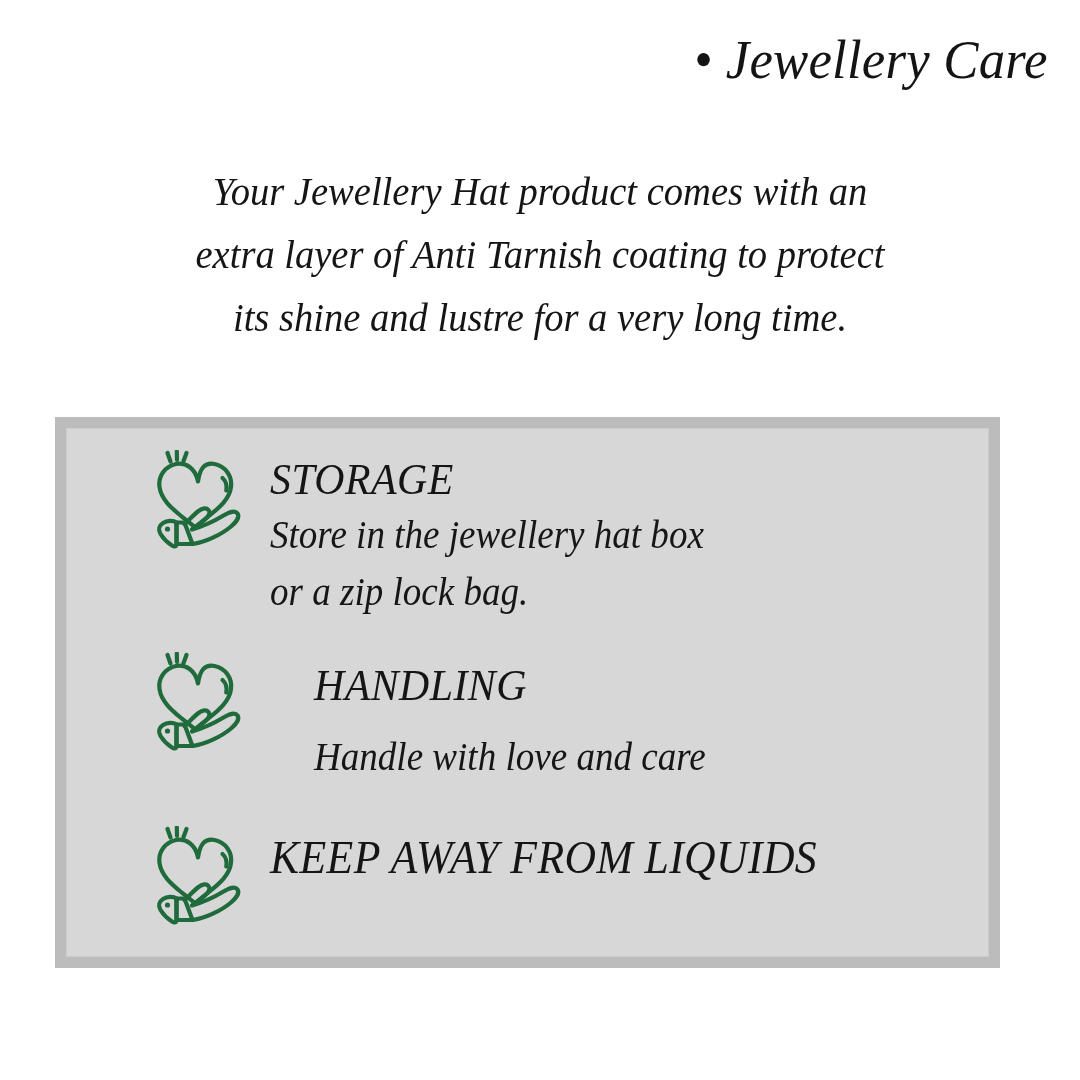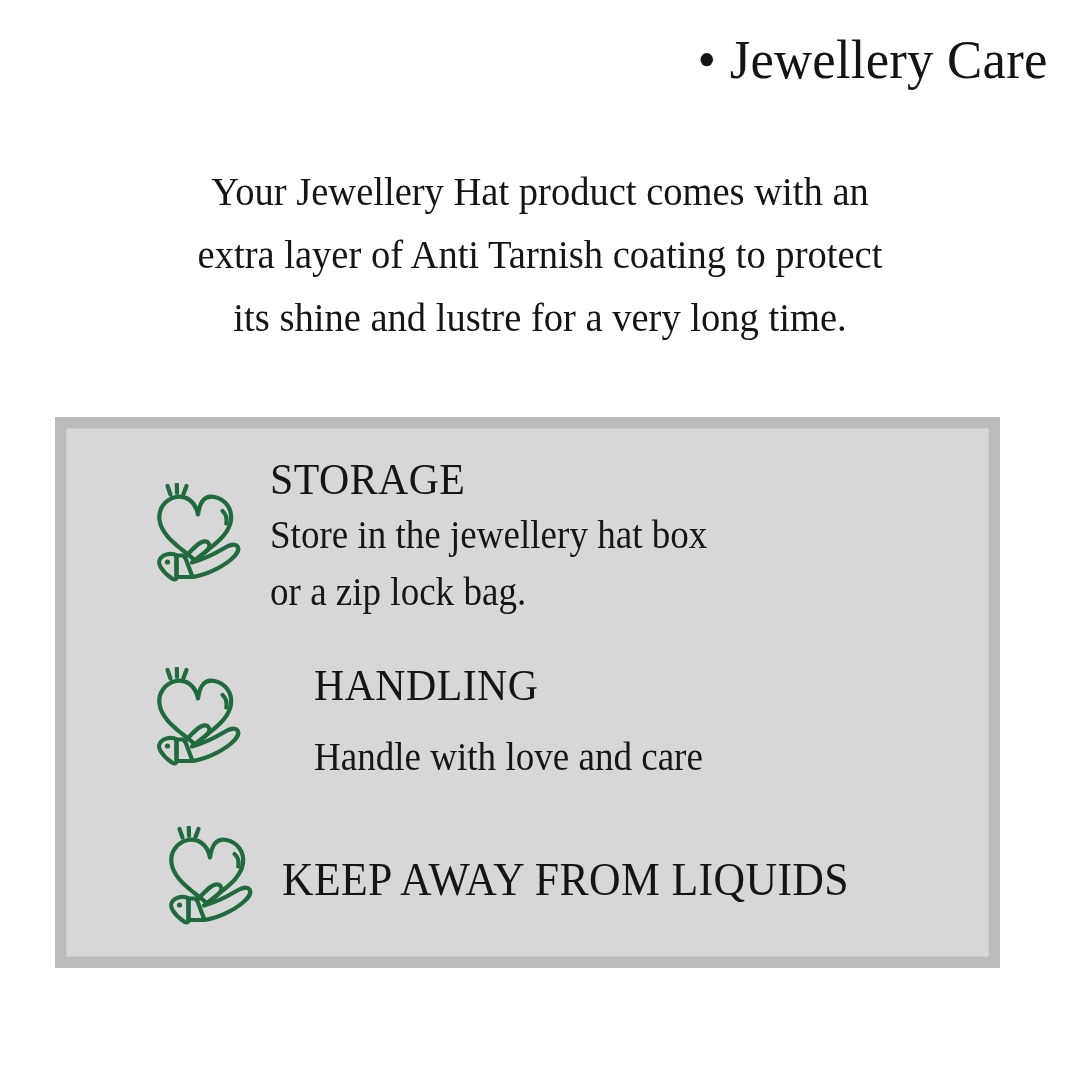--- a/index.html
+++ b/index.html
@@ -12,20 +12,21 @@
     background: #ffffff;
     font-family: "Liberation Serif", "DejaVu Serif", serif;
     overflow: hidden;
   }
 
   .page {
     position: relative;
     width: 1004px;
     height: 1080px;
     background: #ffffff;
+    font-style: italic;
   }
 
   
   .title-row {
     position: absolute;
     top: 28px;
     left: 0;
     width: 1048px;
     text-align: right;
     white-space: nowrap;
@@ -74,25 +75,25 @@
     position: absolute;
     left: 0;
     top: 0;
     width: 100%;
     height: 100%;
   }
 
   .care-item {
     position: absolute;
     display: flex;
-    align-items: center;
+    align-items: flex-start;
   }
   .care-item.item-0 { left: 82px; top: 22px; }
   .care-item.item-1 { left: 82px; top: 224px; gap: 44px; }
-  .care-item.item-2 { left: 94px; top: 398px; }
+  .care-item.item-2 { left: 82px; top: 398px; }
 
   .icon-wrap {
     flex: 0 0 auto;
     width: 104px;
     height: 104px;
     margin-right: 18px;
     display: block;
   }
   .icon-wrap svg { display: block; width: 104px; height: 104px; }
 

